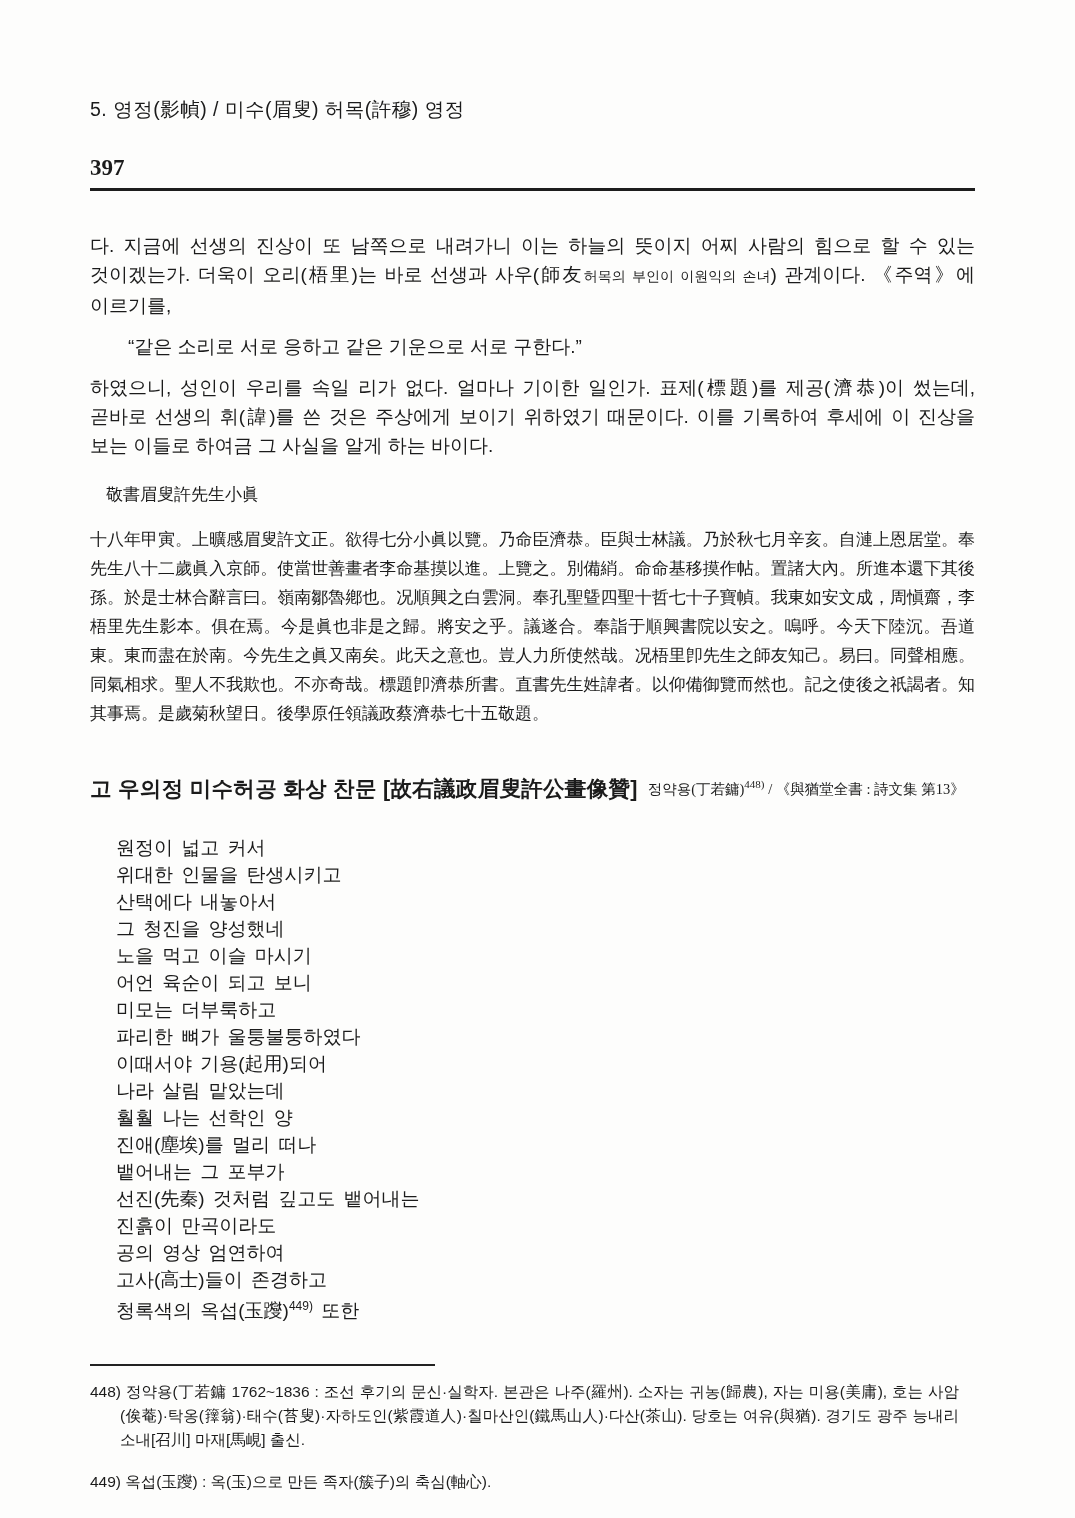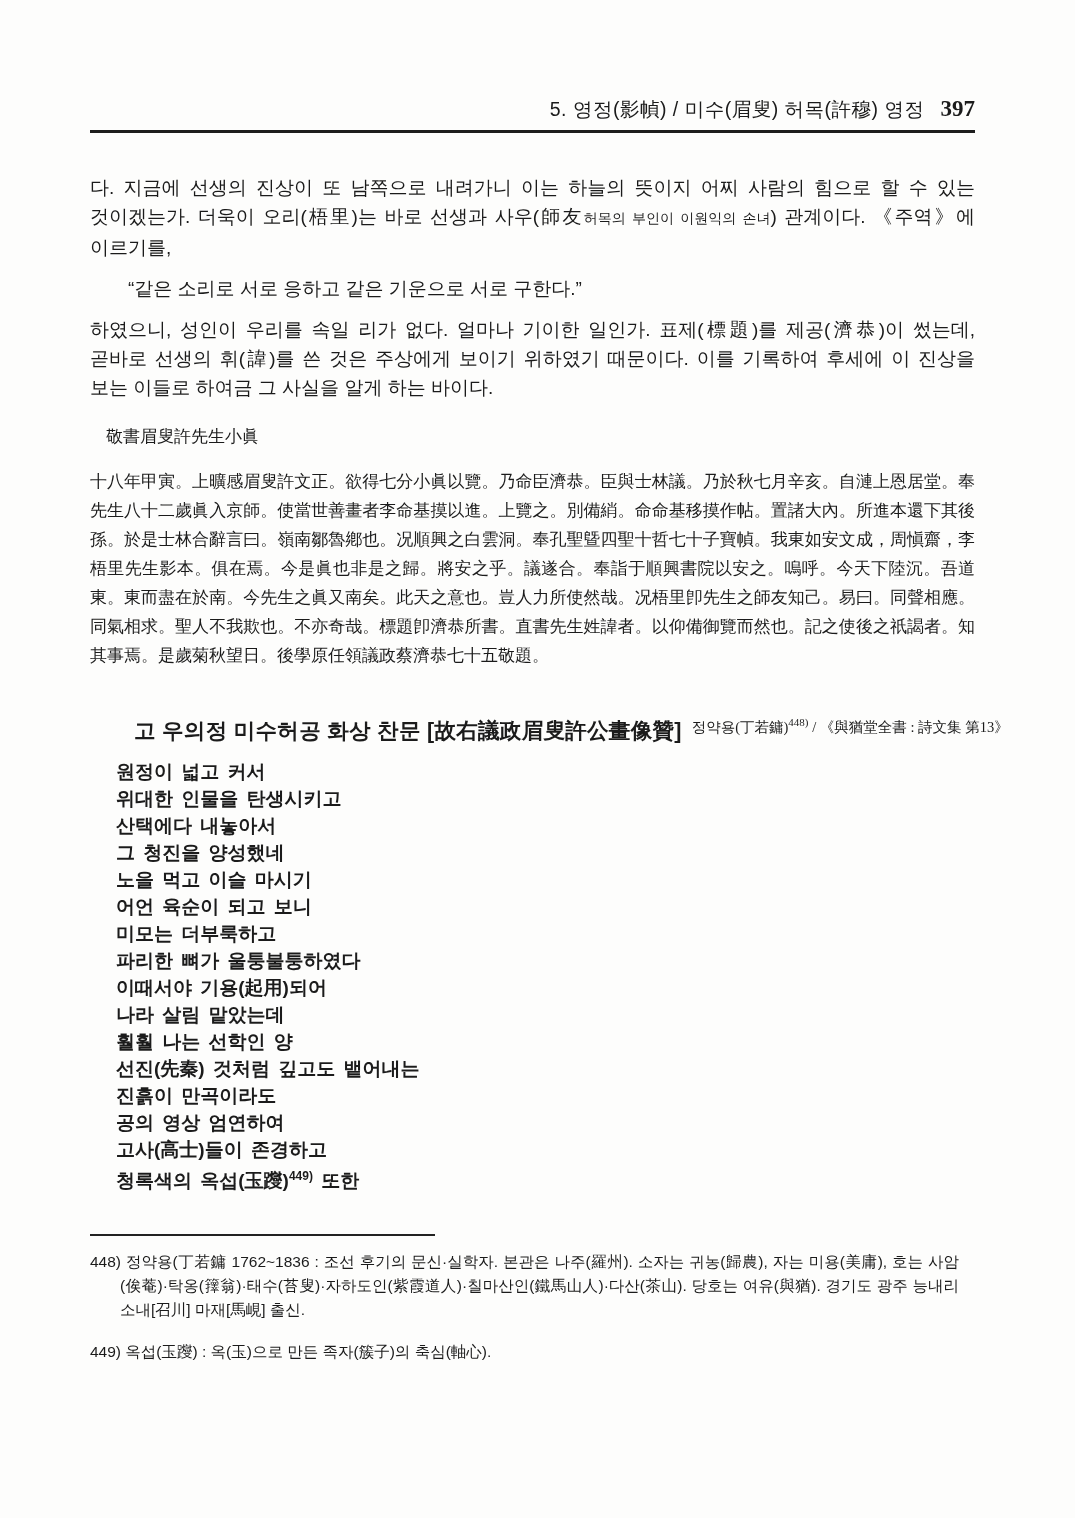--- a/index.html
+++ b/index.html
@@ -17,21 +17,22 @@
     color: #1b1b1b;
     box-sizing: border-box;
     padding: 96px 100px 40px 90px;
     overflow: hidden;
   }
   
   .header-row {
     display: flex;
     justify-content: flex-end;
     align-items: baseline;
-    gap: 16px;
+    gap: 32px;
+    flex-direction: column;
   }
   .header-title {
     font-size: 19.5px;
     letter-spacing: 0.5px;
     font-weight: 500;
   }
   .page-num {
     font-size: 23px;
     font-weight: 700;
     font-family: "Liberation Serif", serif;
@@ -68,42 +69,40 @@
     font-family: "Liberation Serif", serif;
     font-size: 17px;
     line-height: 29px;
   }
   .hanja-title { margin: 16px; font-weight: 400; }
   .hanja-body  { margin: 0; text-align: justify; }
   
   .section-head {
     margin-top: 46px;
     display: flex;
-    align-items: flex-start;
+    align-items: center;
     gap: 10px;
     flex-wrap: nowrap;
     white-space: nowrap;
-    margin-left: 44px;
   }
   .sec-title {
     font-size: 21.5px;
     font-weight: 700;
     margin: 0;
     letter-spacing: 0.3px;
   }
   .sec-sub {
     font-size: 14.5px;
     font-family: "Liberation Serif", serif;
   }
   .sec-sub sup { font-size: 11px; }
   
   .poem {
-    margin-top: 13px;
+    margin-top: 31px;
     padding-left: 26px;
-    font-weight: bold;
   }
   .poem-line {
     font-size: 19px;
     line-height: 27px;
     margin: 0;
     word-spacing: 3px;
   }
   .poem-line sup { font-size: 12px; }
   
   .fn-rule {
@@ -155,20 +154,22 @@
     <p class="poem-line">위대한 인물을 탄생시키고</p>
     <p class="poem-line">산택에다 내놓아서</p>
     <p class="poem-line">그 청진을 양성했네</p>
     <p class="poem-line">노을 먹고 이슬 마시기</p>
     <p class="poem-line">어언 육순이 되고 보니</p>
     <p class="poem-line">미모는 더부룩하고</p>
     <p class="poem-line">파리한 뼈가 울퉁불퉁하였다</p>
     <p class="poem-line">이때서야 기용(起用)되어</p>
     <p class="poem-line">나라 살림 맡았는데</p>
     <p class="poem-line">훨훨 나는 선학인 양</p>
+    <p class="poem-line">진애(塵埃)를 멀리 떠나</p>
+    <p class="poem-line">뱉어내는 그 포부가</p>
     <p class="poem-line">선진(先秦) 것처럼 깊고도 뱉어내는</p>
     <p class="poem-line">진흙이 만곡이라도</p>
     <p class="poem-line">공의 영상 엄연하여</p>
     <p class="poem-line">고사(高士)들이 존경하고</p>
     <p class="poem-line"><span>청록색의 옥섭(玉躞)</span><sup>449)</sup><span> 또한</span></p>
   </div>
 
   <hr class="fn-rule">
   <p class="footnote"><span class="fn-id">448)</span> <span>정약용(丁若鏞 1762~1836 : 조선 후기의 문신·실학자. 본관은 나주(羅州). 소자는 귀농(歸農), 자는 미용(美庸), 호는 사암(俟菴)·탁옹(籜翁)·태수(苔叟)·자하도인(紫霞道人)·칠마산인(鐵馬山人)·다산(茶山). 당호는 여유(與猶). 경기도 광주 능내리 소내[召川] 마재[馬峴] 출신.</span></p>
   <p class="footnote"><span class="fn-id">449)</span> <span>옥섭(玉躞) : 옥(玉)으로 만든 족자(簇子)의 축심(軸心).</span></p>

